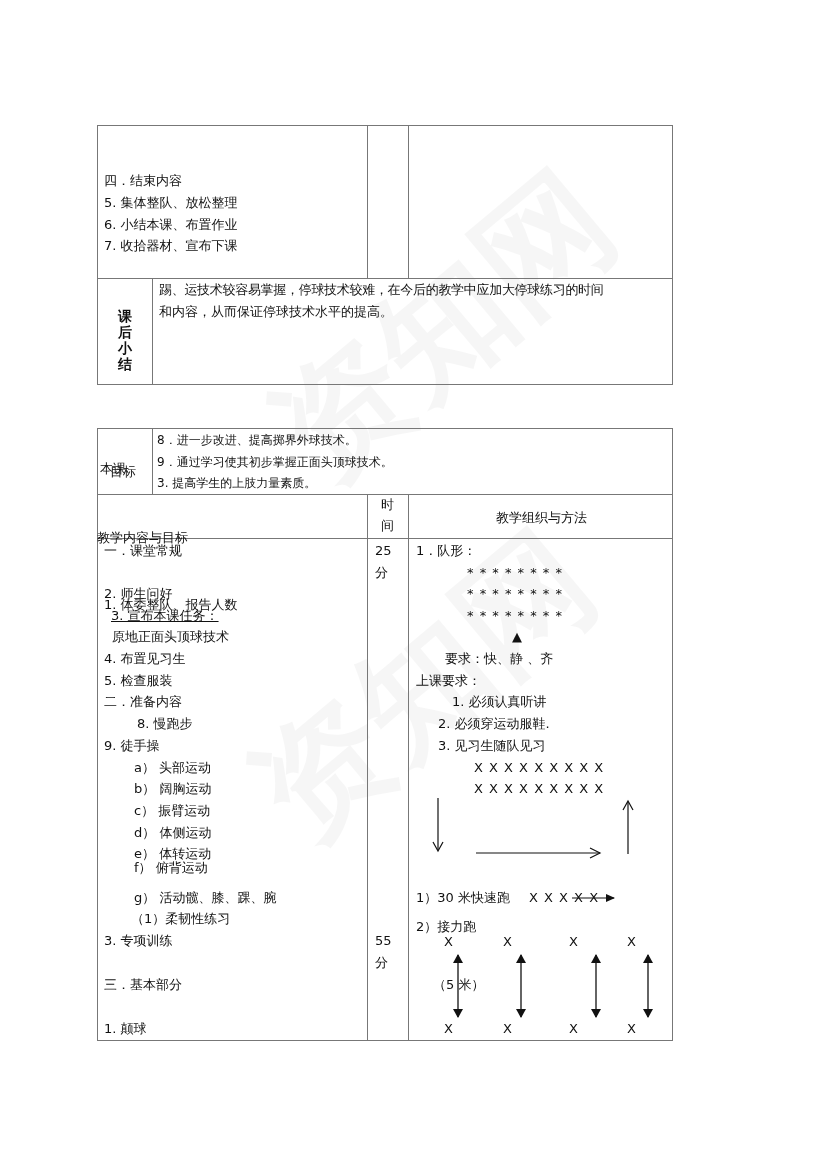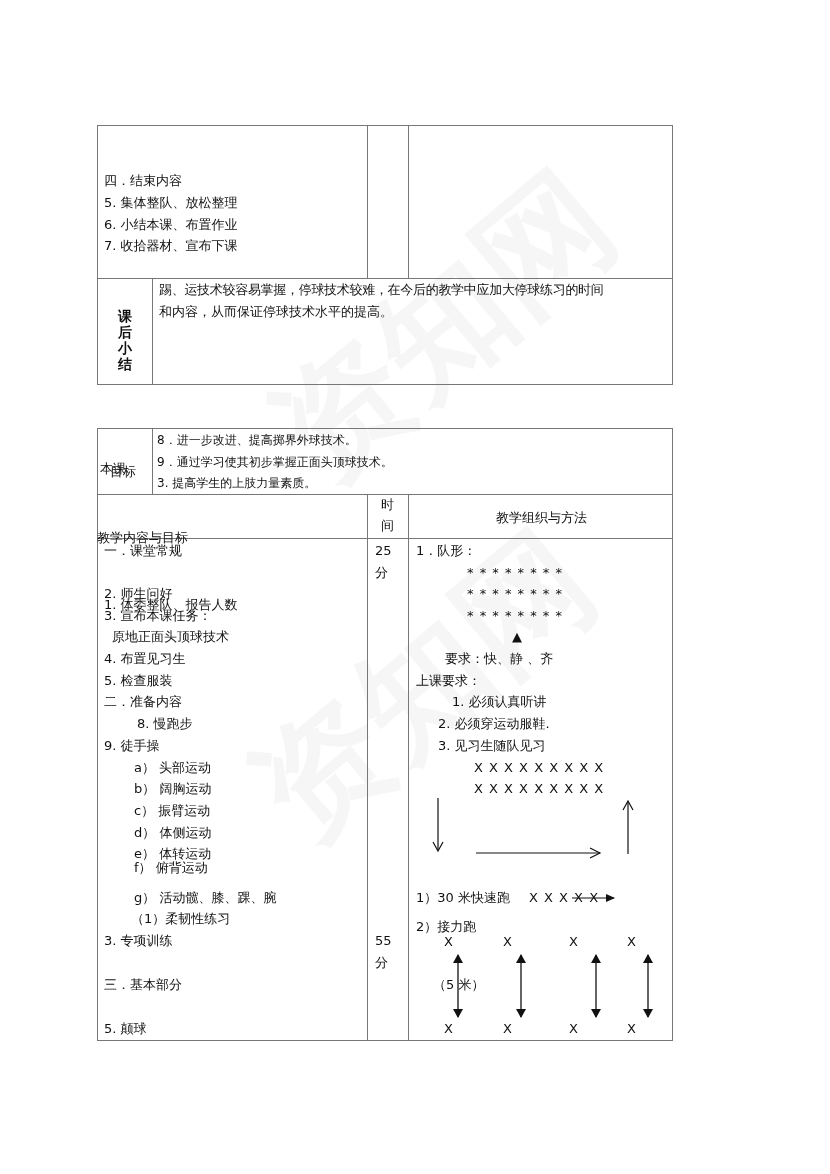--- a/index.html
+++ b/index.html
@@ -57,38 +57,38 @@
 
   <div class="line" style="left:97px;width:270px;text-align:left;top:510px;margin-top:20px;">教学内容与目标</div>
   <div class="line" style="left:367px;width:41px;text-align:center;top:497px;">时</div>
   <div class="line" style="left:367px;width:41px;text-align:center;top:518px;">间</div>
   <div class="line" style="left:428px;width:227px;text-align:center;top:510px;">教学组织与方法</div>
 
   <div>
     <div class="line" style="left:104px;top:543px;">一．课堂常规</div>
     <div class="line" style="left:104px;top:565px;margin-top:32px;">1.  体委整队、报告人数</div>
     <div class="line" style="left:104px;top:586px;text-align:center;">2.  师生问好</div>
-    <div class="line" style="left:104px;top:608px;">3.  宣布本课任务：</div>
+    <div class="line" style="left:111px;top:608px;text-decoration:underline;">3.  宣布本课任务：</div>
     <div class="line" style="left:112px;top:629px;">  原地正面头顶球技术</div>
     <div class="line" style="left:104px;top:651px;">4.  布置见习生</div>
     <div class="line" style="left:104px;top:673px;">5.  检查服装</div>
     <div class="line" style="left:104px;top:694px;">二．准备内容</div>
     <div class="line" style="left:104px;top:716px;margin-left:33px;">8.  慢跑步</div>
     <div class="line" style="left:104px;top:738px;">9.  徒手操</div>
     <div class="line" style="left:134px;top:760px;">a）  头部运动</div>
     <div class="line" style="left:134px;top:781px;">b）  阔胸运动</div>
     <div class="line" style="left:134px;top:803px;">c）  振臂运动</div>
     <div class="line" style="left:134px;top:825px;">d）  体侧运动</div>
     <div class="line" style="left:134px;top:846px;">e）  体转运动</div>
     <div class="line" style="left:134px;top:860px;">f）  俯背运动</div>
     <div class="line" style="left:134px;top:890px;">g）  活动髋、膝、踝、腕</div>
     <div class="line" style="left:131px;top:911px;">（1）柔韧性练习</div>
     <div class="line" style="left:104px;top:933px;">3.  专项训练</div>
     <div class="line" style="left:104px;top:977px;">三．基本部分</div>
-    <div class="line" style="left:104px;top:1021px;">5. 颠球</div>
+    <div class="line" style="left:104px;top:1021px;">1. 颠球</div>
   </div>
 
   <div class="line" style="left:375px;top:543px;">25</div>
   <div class="line" style="left:375px;top:565px;">分</div>
   <div class="line" style="left:375px;top:933px;">55</div>
   <div class="line" style="left:375px;top:955px;">分</div>
 
   <div>
     <div class="line" style="left:416px;top:543px;">1．队形：</div>
     <div class="line" style="left:467px;top:565px;letter-spacing:1px;">* * * * * * * *</div>

